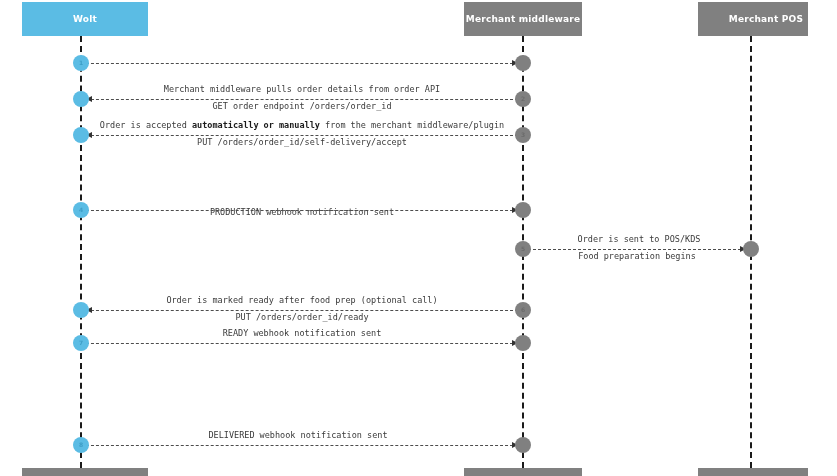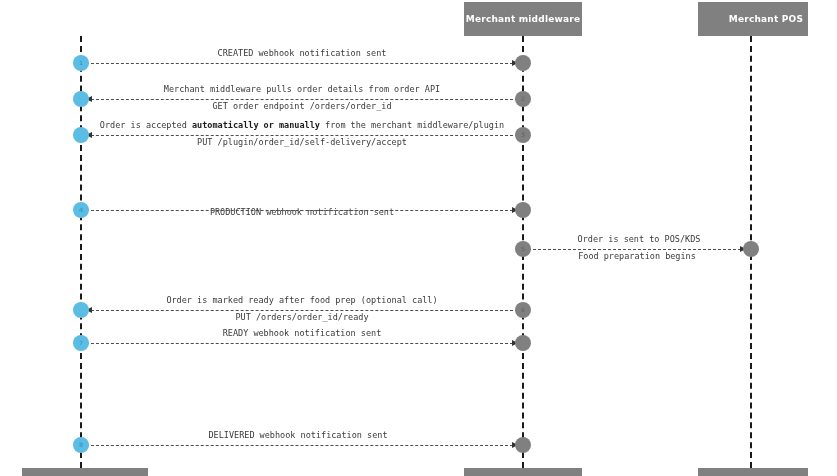--- a/index.html
+++ b/index.html
@@ -100,50 +100,52 @@
     line-height: 11px;
     white-space: nowrap;
   }
   .msg-label b { font-weight: bold; color: #1a1a1a; }
 </style>
 </head>
 <body>
 
 <div id="diagram">
 
+  <div class="participant-box" style="left:22px; top:2px; width:126px; height:34px; background:#5BBCE4;">
+    <span>Wolt</span>
+  </div>
   <div class="participant-box" style="left:464px; top:2px; width:118px; height:34px; background:#808080;">
     <span>Merchant middleware</span>
   </div>
   <div class="participant-box" style="left:698px; top:2px; width:110px; height:34px; background:#808080;padding-left:26px;">
     <span>Merchant POS</span>
   </div>
 
   <div class="lifeline" style="left:80px; top:36px; height:432px;"></div>
   <div class="lifeline" style="left:522px; top:36px; height:432px;"></div>
   <div class="lifeline" style="left:750px; top:36px; height:432px;"></div>
 
-  <div class="msg-label" style="left:81px; top:48px; width:442px;">CREATED webhook notification sent</div>
   <div class="msg-line" style="left:81px; top:63px; width:442px;"></div>
   <div class="arrow-head right" style="left:512px; top:59.5px;"></div>
   <div class="seq-bullet blue" style="left:73px; top:55px;">1</div>
   <div class="dot-plain" style="left:515px; top:55px;"></div>
 
   <div class="msg-label" style="left:81px; top:84px; width:442px;">Merchant middleware pulls order details from order API</div>
   <div class="msg-line" style="left:81px; top:99px; width:442px;"></div>
   <div class="arrow-head left" style="left:86px; top:95.5px;"></div>
   <div class="msg-label" style="left:81px; top:101px; width:442px;">GET order endpoint /orders/order_id</div>
   <div class="seq-bullet gray" style="left:515px; top:91px;">2</div>
   <div class="dot-plain" style="left:73px; top:91px; background:#5BBCE4;"></div>
 
   <div class="msg-label" style="left:81px; top:120px; width:442px;">
     <span>Order is accepted </span><b>automatically or manually</b><span> from the merchant middleware/plugin</span>
   </div>
   <div class="msg-line" style="left:81px; top:135px; width:442px;"></div>
   <div class="arrow-head left" style="left:86px; top:131.5px;"></div>
-  <div class="msg-label" style="left:81px; top:137px; width:442px;">PUT  /plugin/order_id/self-delivery/accept</div>
+  <div class="msg-label" style="left:81px; top:137px; width:442px;">PUT  /orders/order_id/self-delivery/accept</div>
   <div class="seq-bullet gray" style="left:515px; top:127px;">3</div>
   <div class="dot-plain" style="left:73px; top:127px; background:#5BBCE4;"></div>
 
   <div class="msg-label" style="left:81px; top:207px; width:442px;">PRODUCTION webhook notification sent</div>
   <div class="msg-line" style="left:81px; top:210px; width:442px;"></div>
   <div class="arrow-head right" style="left:512px; top:206.5px;"></div>
   <div class="seq-bullet blue" style="left:73px; top:202px;">4</div>
   <div class="dot-plain" style="left:515px; top:202px;"></div>
 
   <div class="msg-label" style="left:523px; top:234px; width:232px;">Order is sent to POS/KDS</div>

